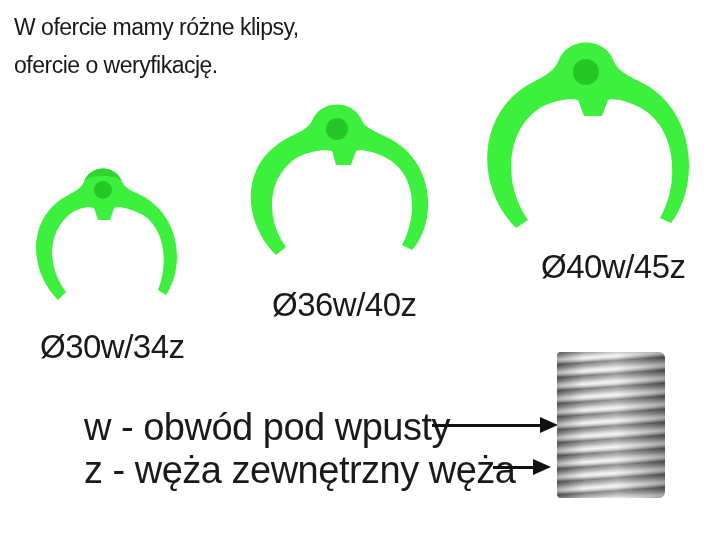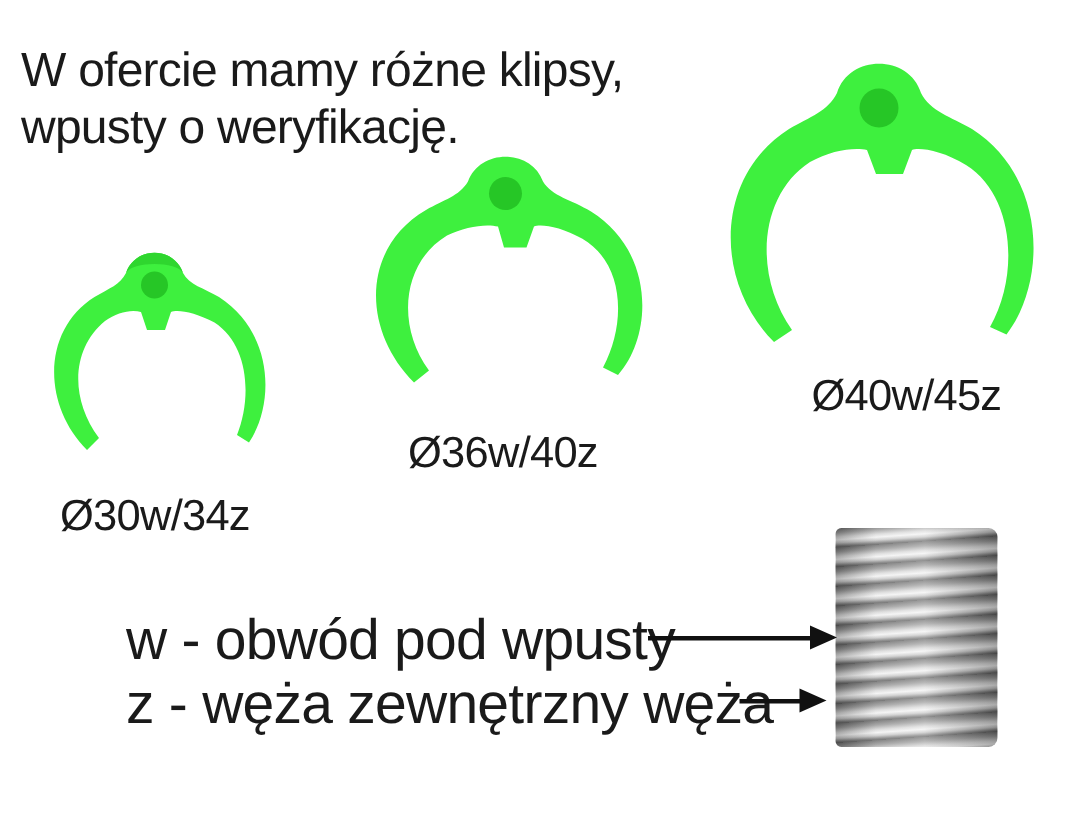--- a/index.html
+++ b/index.html
@@ -1,34 +1,34 @@
 <!DOCTYPE html>
 <html><head>
 <meta charset="utf-8">
 <style>
   html,body{margin:0;padding:0;background:#fff;}
   body{width:720px;height:546px;position:relative;overflow:hidden;font-family:"Liberation Sans",sans-serif;color:#1a1a1a;}
   .txt{position:absolute;white-space:nowrap;font-weight:300;letter-spacing:-0.5px;}
-  .title{left:14px;top:8px;font-size:32px;line-height:38px;margin-top:19px;}
-  .size{font-size:29px;}
+  .title{left:14px;top:8px;font-size:23px;line-height:38px;}
+  .size{font-size:33px;}
   .clip{position:absolute;}
   .legend{font-size:38px;}
   .arrow{position:absolute;height:3px;background:#111;}
   .arrow::after{content:"";position:absolute;right:-16px;top:-7px;border-left:18px solid #111;border-top:8px solid transparent;border-bottom:8px solid transparent;}
   .coil{position:absolute;left:557px;top:352px;width:108px;height:146px;overflow:hidden;
     background:repeating-linear-gradient(176deg,#6d6d6d 0px,#9a9a9a 3px,#d8d8d8 6px,#f2f2f2 8px,#c8c8c8 10px,#7a7a7a 12px,#5f5f5f 13px);
     border-radius:4px 6px 6px 4px;}
   .coil::after{content:"";position:absolute;inset:0;background:linear-gradient(90deg,rgba(0,0,0,.25),rgba(255,255,255,.15) 25%,rgba(255,255,255,.3) 55%,rgba(0,0,0,.3));}
 </style>
 </head>
 <body>
 
 <div class="txt title">
   <div>W ofercie mamy różne klipsy,</div>
-  <div>wpusty o weryfikację.</div>
+  <div>ofercie o weryfikację.</div>
 </div>
 
 <svg class="clip" style="left:18px;top:160px" width="180" height="150" viewBox="0 0 180 150">
   <path d="M40 140 C10 110 10 60 45 38 C55 32 62 30 66 22 C72 4 98 4 104 22 C108 30 118 32 128 38 C165 62 165 110 148 135 L140 130 C150 105 148 70 125 55 C112 48 100 46 96 48 L92 60 L80 60 L76 48 C70 46 60 48 52 54 C30 72 28 105 48 132 Z" fill="#3ef03e"></path>
   <path d="M66 22 C72 4 98 4 104 22 C100 14 70 14 66 22Z" fill="#2fd62f"></path>
   <ellipse cx="85" cy="30" rx="9" ry="9" fill="#26c626"></ellipse>
 </svg>
 <div class="txt size" style="left:40px;top:328px">Ø30w/34z</div>
 
 <svg class="clip" style="left:236px;top:95px" width="210" height="170" viewBox="0 0 210 170">

